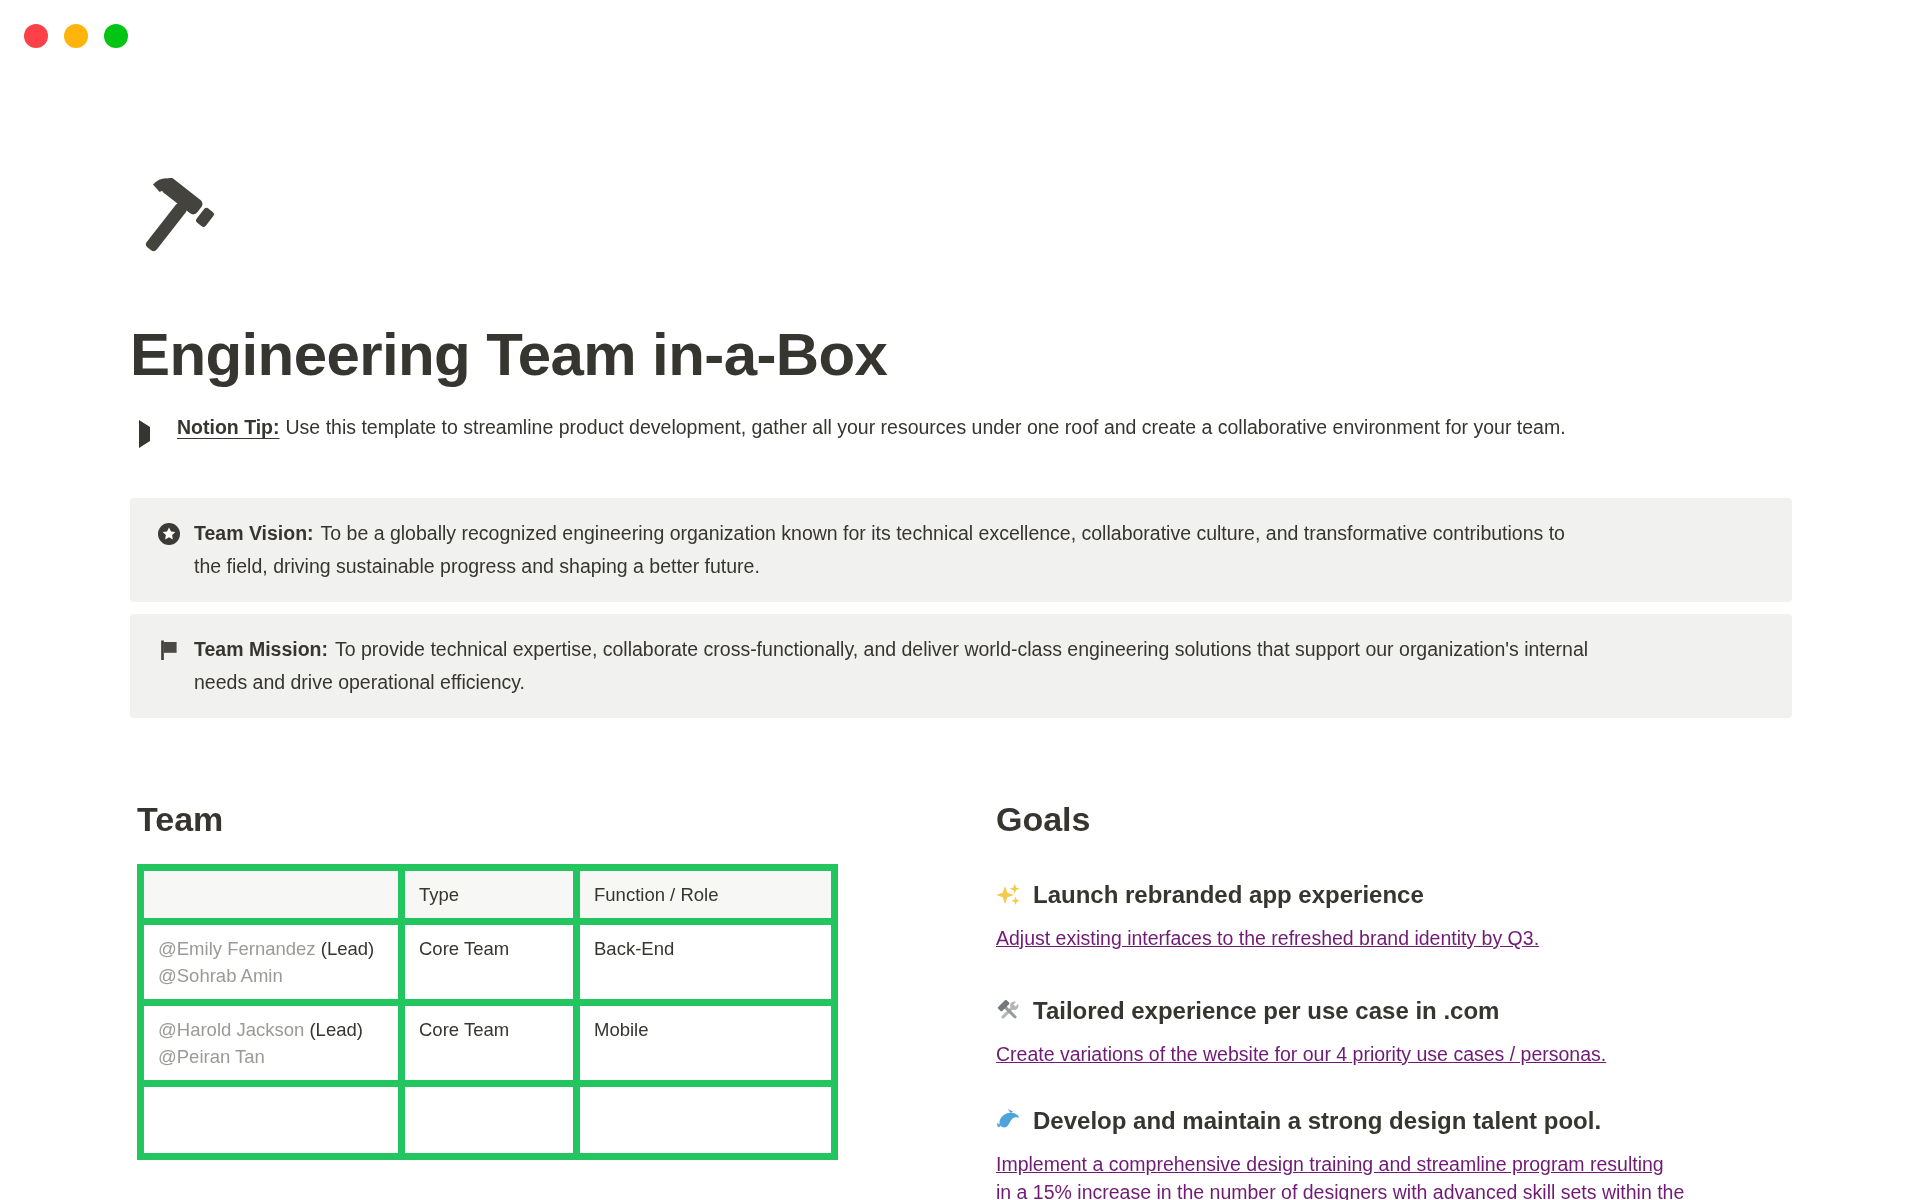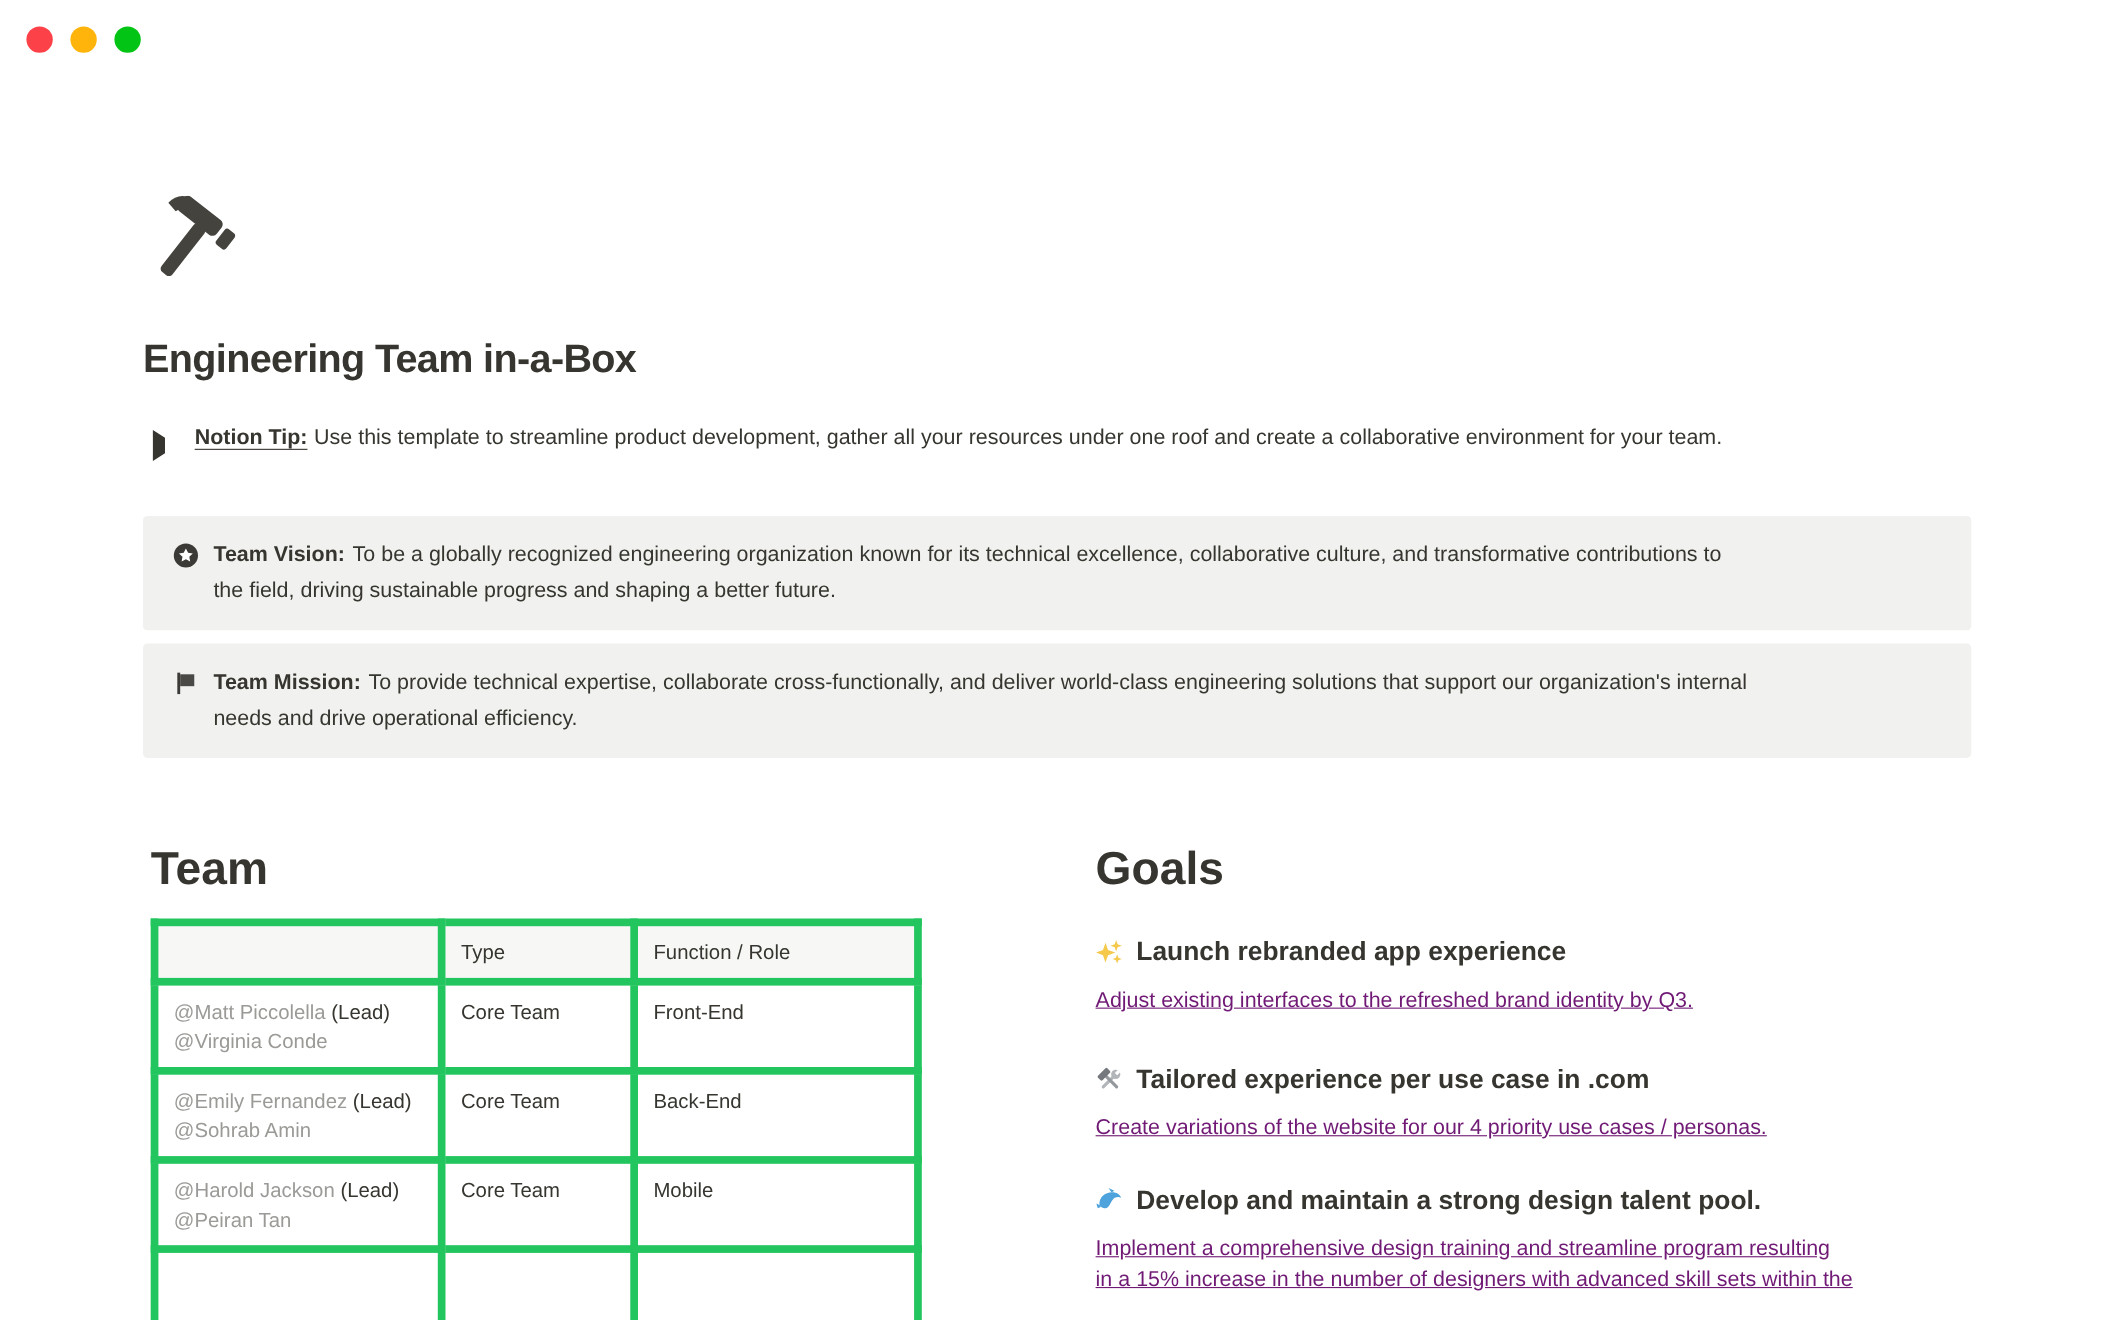--- a/index.html
+++ b/index.html
@@ -11,21 +11,21 @@
   
   .window-controls { position:absolute; top:24px; left:24px; display:flex; gap:16px; z-index:5; }
   .dot { width:24px; height:24px; border-radius:50%; }
   .dot-close    { background:#FC4248; }
   .dot-minimize { background:#FFB40C; }
   .dot-zoom     { background:#02C414; }
   
   .page { position:absolute; left:130px; top:0; width:1662px; }
   .page-icon { margin:178px 0 0 4px; width:80px; height:80px; cursor:pointer; }
   .page-title {
-    margin:39px 0 0 0; font-size:36px; line-height:58px; font-weight:700;
+    margin:68px 0 0 0; font-size:60px; line-height:58px; font-weight:700;
     letter-spacing:-0.6px; color:#37352F;
   }
   
   .tip-row { margin-top:28px; display:flex; align-items:flex-start; font-size:19.5px; line-height:30px; }
   .toggle-btn { width:11px; height:14px; margin:8px 16px 0 9px; flex:none; cursor:pointer;
     border-left:11px solid #37352F; border-top:7px solid transparent; border-bottom:7px solid transparent; }
   .tip-label { font-weight:700; text-decoration:underline; text-underline-offset:4px; }
   .tip-text  { margin-left:6px; }
   
   .callout {
@@ -34,21 +34,21 @@
   }
   .callout + .callout { margin-top:12px; }
   .callout-icon { flex:0 0 26px; width:26px; height:26px; margin-left:26px; margin-top:4px; }
   .callout-text { margin-left:12px; font-size:19.5px; line-height:33px; }
   .callout-label { font-weight:700; }
   .callout-line1 { margin-left:7px; }
   
   .columns { display:flex; margin-top:82px; }
   .col-left  { width:866px; flex:none; padding-left:7px; box-sizing:border-box; }
   .col-right { flex:1; min-width:0; }
-  .section-heading { font-size:42px; line-height:38px; font-weight:700; margin:0; }
+  .section-heading { font-size:34px; line-height:38px; font-weight:700; margin:0; }
   
   .team-table { margin-top:26px; border-collapse:collapse; table-layout:fixed; width:694px; font-size:18.5px; }
   .team-table th, .team-table td {
     border:7px solid #22c55e; vertical-align:top; text-align:left;
     padding:10px 14px; line-height:27px; font-weight:400; overflow:hidden;
   }
   .team-table th { background:#F7F7F5; color:#37352F; height:27px; }
   .mention { color:#9B9A97; }
   .member-suffix { color:#37352F; }
   .partial-row td { height:46px; }
@@ -128,28 +128,20 @@
             <col style="width:258px">
           </colgroup>
         <thead>
           <tr>
             <th></th>
             <th>Type</th>
             <th>Function / Role</th>
           </tr>
         </thead>
         <tbody>
-          <tr>
-            <td>
-              <div><span class="mention">@Matt Piccolella</span><span class="member-suffix"> (Lead)</span></div>
-              <div><span class="mention">@Virginia Conde</span><span class="member-suffix"></span></div>
-            </td>
-            <td>Core Team</td>
-            <td>Front-End</td>
-          </tr>
           <tr>
             <td>
               <div><span class="mention">@Emily Fernandez</span><span class="member-suffix"> (Lead)</span></div>
               <div><span class="mention">@Sohrab Amin</span><span class="member-suffix"></span></div>
             </td>
             <td>Core Team</td>
             <td>Back-End</td>
           </tr>
           <tr>
             <td>

